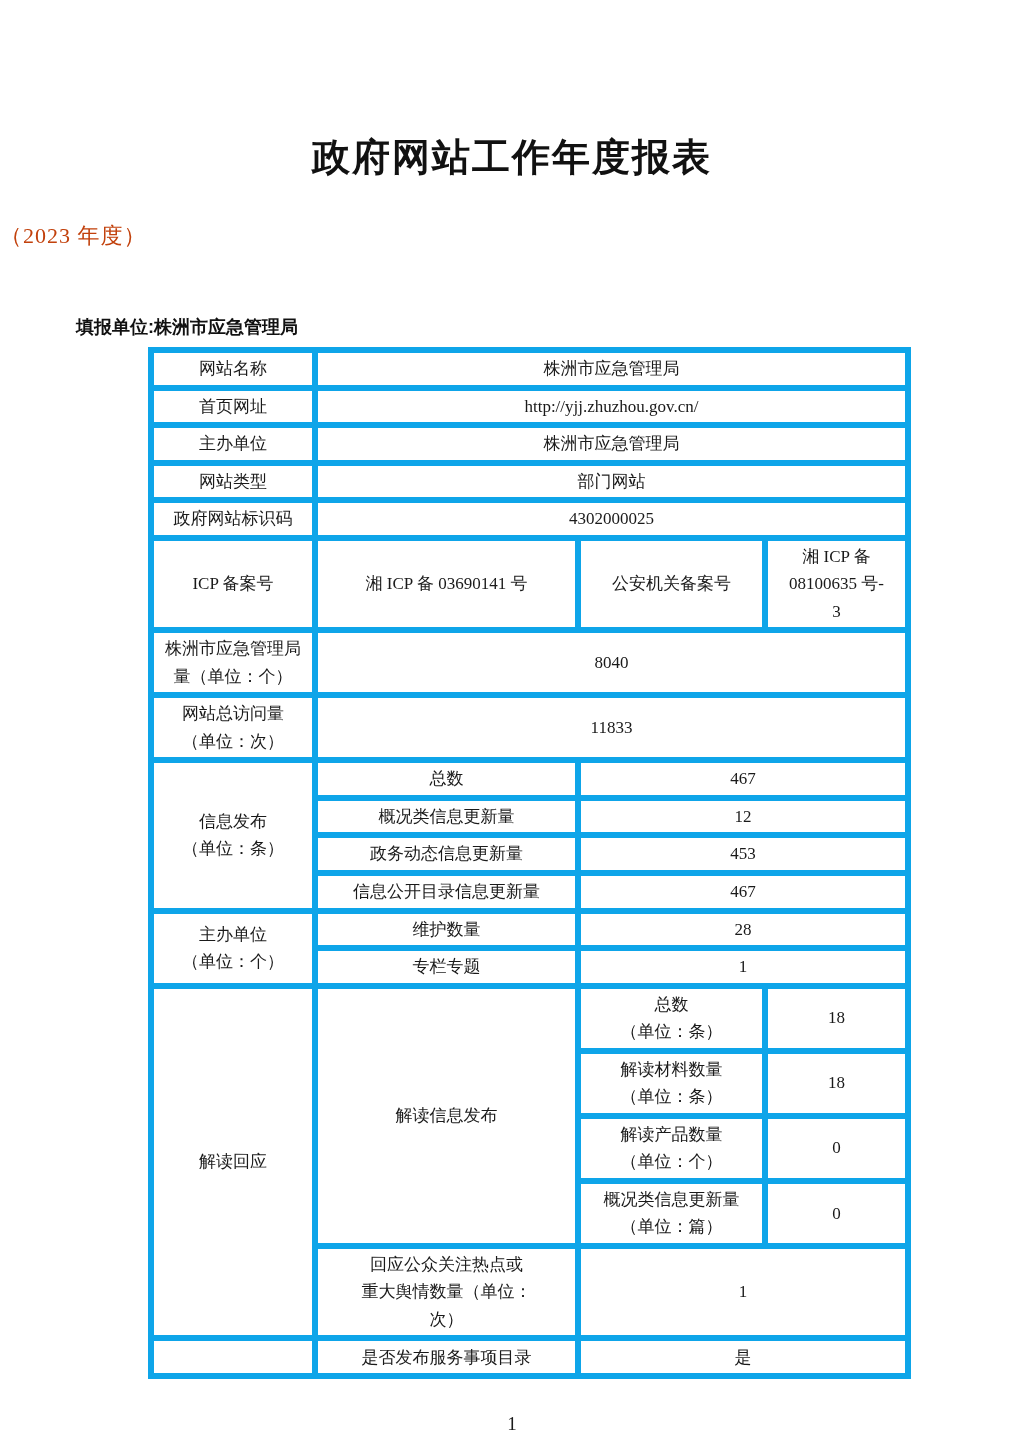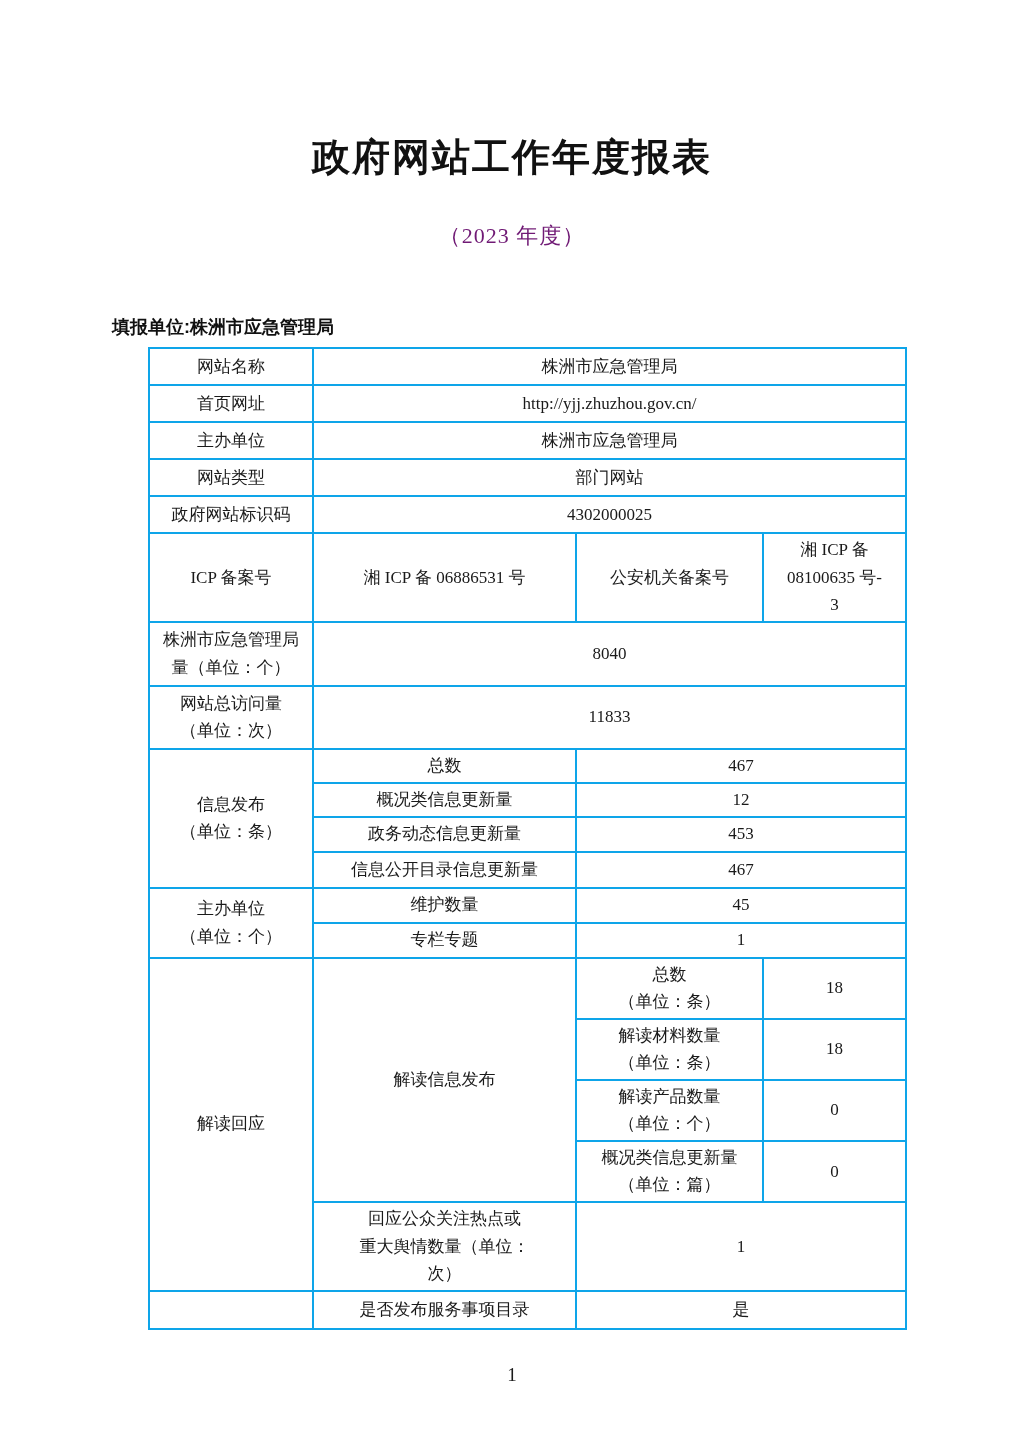--- a/index.html
+++ b/index.html
@@ -18,41 +18,41 @@
     padding-top: 132px;
     text-align: center;
     font-family: "Liberation Sans", "DejaVu Sans", sans-serif;
     font-weight: bold;
     font-size: 38px;
     letter-spacing: 2px;
     color: #111111;
   }
   .doc-subtitle {
     margin-top: 38px;
-    text-align: center;
+    text-align: left;
     font-size: 22px;
     letter-spacing: 1px;
-    color: #701a75;
+    color: #c2410c;
   }
   .form-unit {
-    margin: 64px 0 8px 112px;
+    margin: 64px 0 8px 76px;
     font-family: "Liberation Sans", "DejaVu Sans", sans-serif;
     font-weight: bold;
     font-size: 18px;
     color: #111111;
   }
   table.report {
     margin-left: 148px;
     width: 757px;
     border-collapse: collapse;
     table-layout: fixed;
     border: 2px solid #2b2b2b;
   }
   table.report td {
-    border: 2px solid #0ea5e9;
+    border: 6px solid #0ea5e9;
     text-align: center;
     vertical-align: middle;
     font-size: 17px;
     line-height: 1.62;
     padding: 2px 4px;
     color: #1a1a1a;
     overflow: hidden;
   }
   td.pre { white-space: pre-line; }
   tr.h37 { height: 37px; }
@@ -106,21 +106,21 @@
       <tr class="h37">
         <td>网站类型</td>
         <td colspan="3">部门网站</td>
       </tr>
       <tr class="h37">
         <td>政府网站标识码</td>
         <td colspan="3">4302000025</td>
       </tr>
       <tr class="h87">
         <td>ICP 备案号</td>
-        <td>湘 ICP 备 06886531 号</td>
+        <td>湘 ICP 备 03690141 号</td>
         <td>公安机关备案号</td>
         <td class="pre">湘 ICP 备
 08100635 号-
 3</td>
       </tr>
       <tr class="h64">
         <td class="pre">株洲市应急管理局
 量（单位：个）</td>
         <td colspan="3">8040</td>
       </tr>
@@ -144,21 +144,21 @@
         <td colspan="2">453</td>
       </tr>
       <tr class="h36">
         <td>信息公开目录信息更新量</td>
         <td colspan="2">467</td>
       </tr>
       <tr class="h35">
         <td rowspan="2" class="pre">主办单位
 （单位：个）</td>
         <td>维护数量</td>
-        <td colspan="2">45</td>
+        <td colspan="2">28</td>
       </tr>
       <tr class="h35">
         <td>专栏专题</td>
         <td colspan="2">1</td>
       </tr>
       <tr class="h58">
         <td rowspan="5">解读回应</td>
         <td rowspan="4">解读信息发布</td>
         <td class="pre">总数
 （单位：条）</td>

